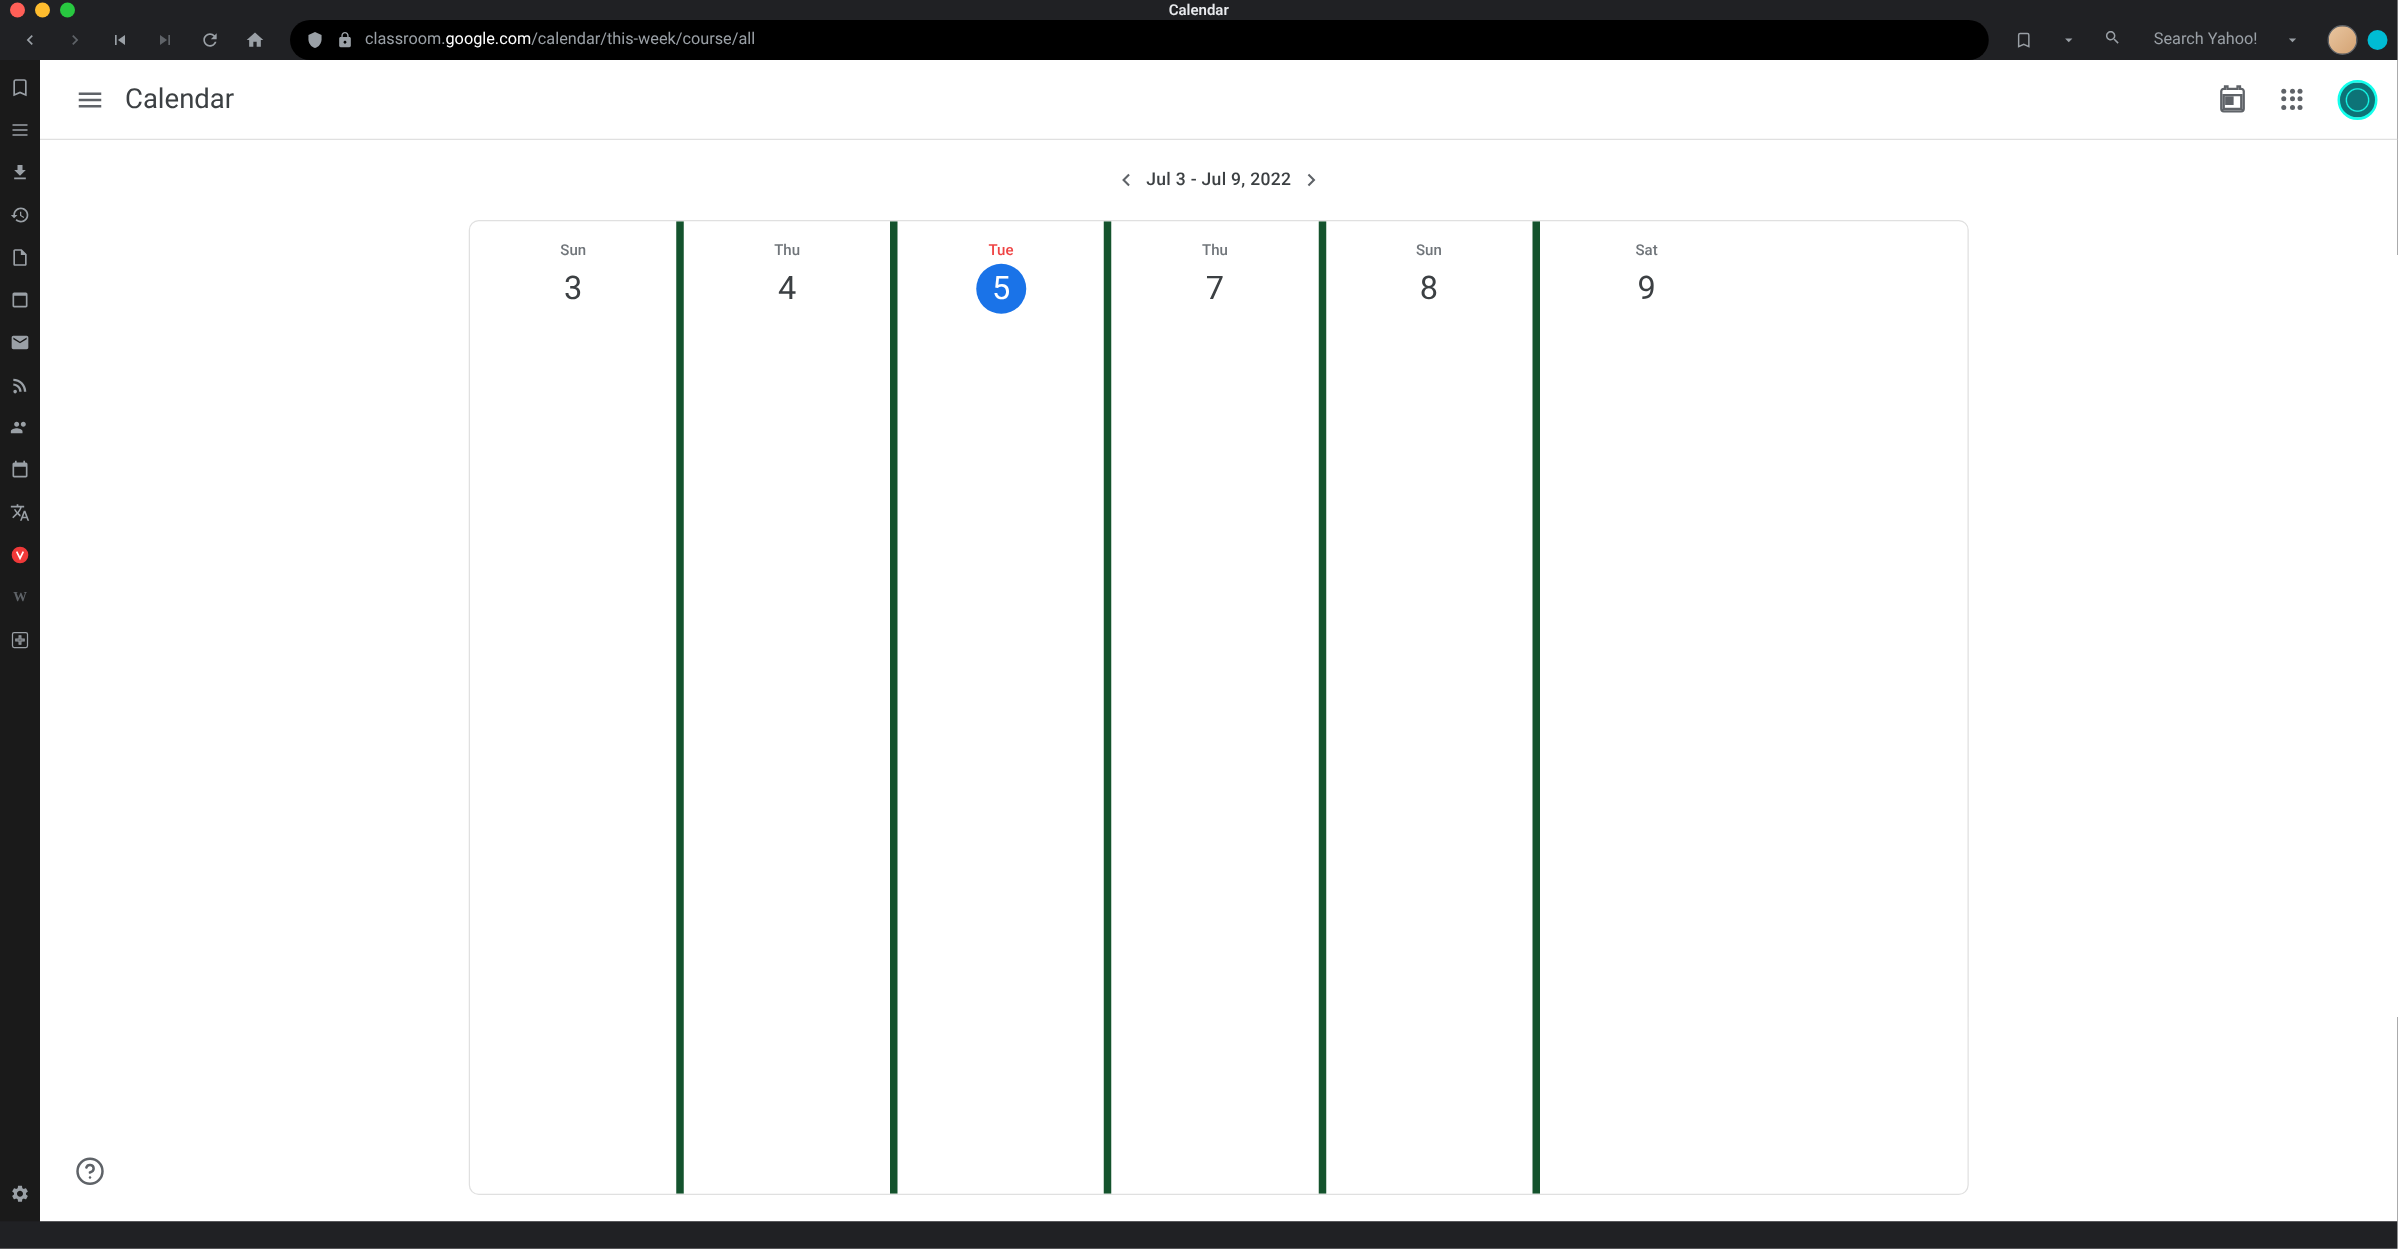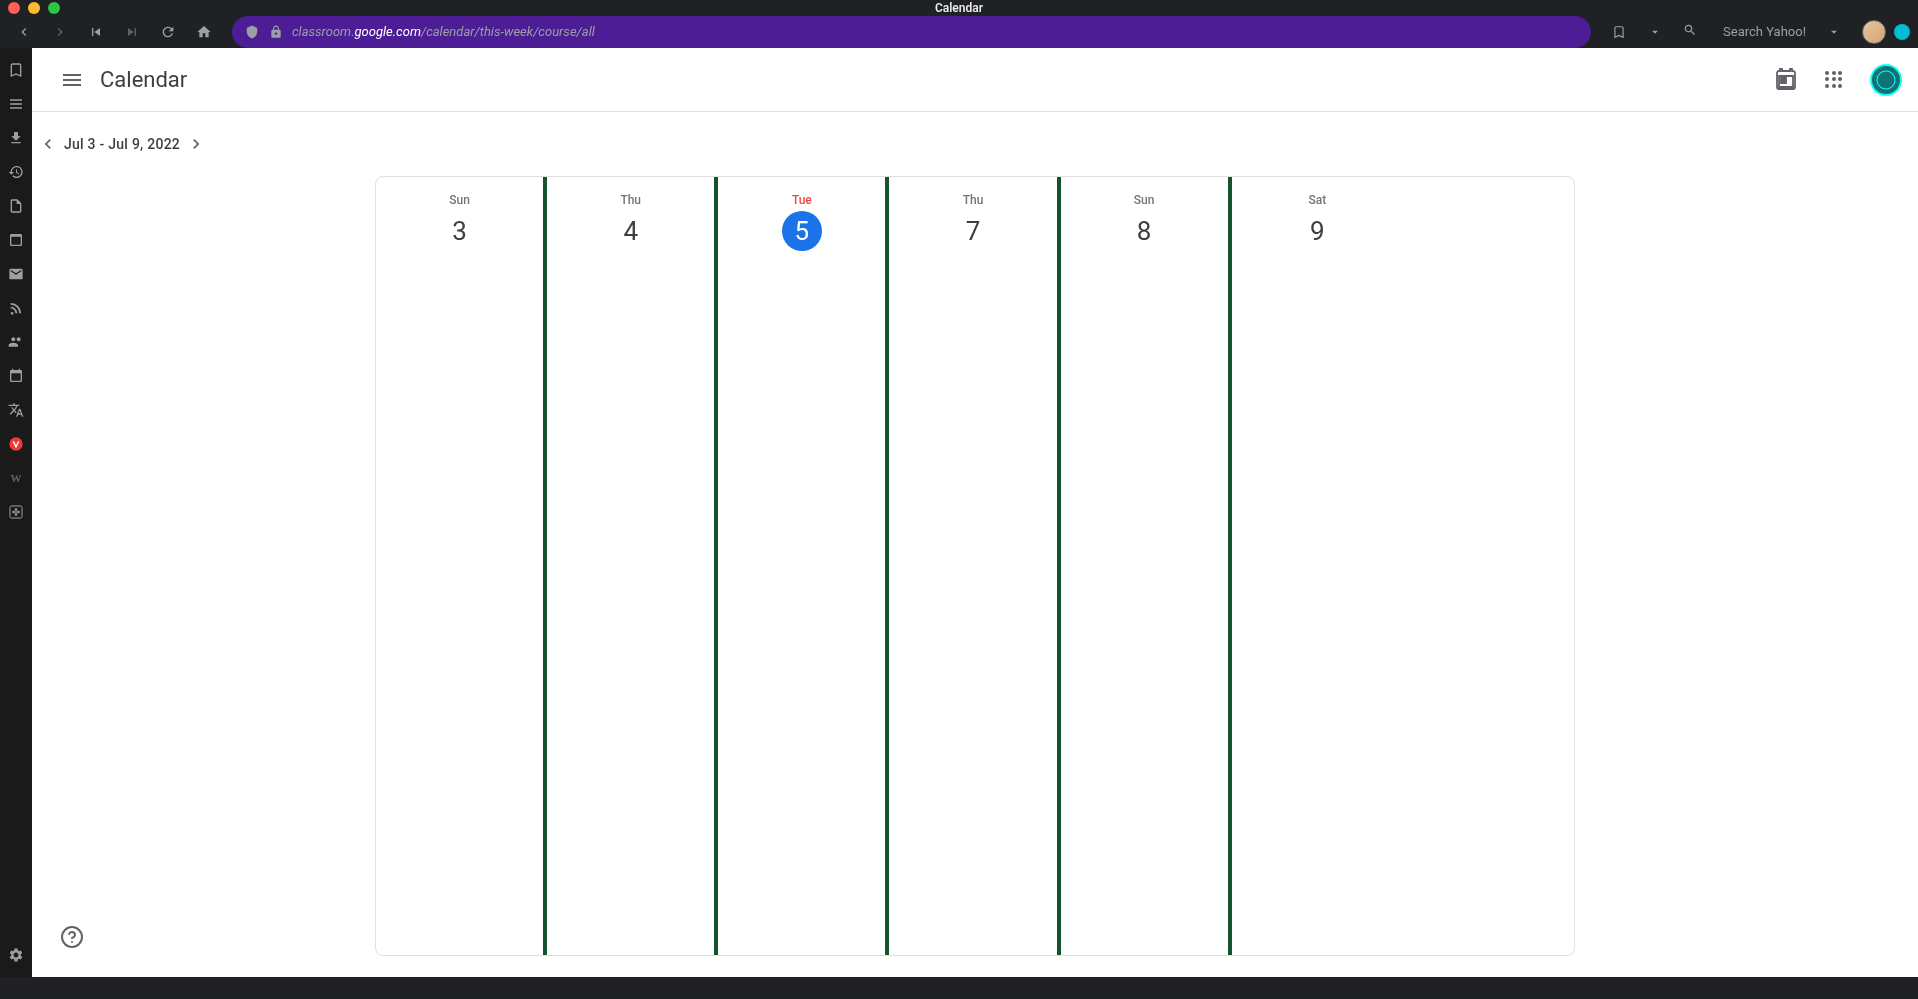--- a/index.html
+++ b/index.html
@@ -12,21 +12,21 @@
     .traffic-light { width: 12px; height: 12px; border-radius: 50%; }
     .tl-red { background: #ff5f57; }
     .tl-yellow { background: #febc2e; }
     .tl-green { background: #28c840; }
     .tab-title { color: #e8eaed; font-size: 12px; font-weight: 600; }
     
     .toolbar { height: 48px; display: flex; align-items: center; padding: 0 8px; gap: 4px; }
     .nav-btn { width: 32px; height: 32px; display: flex; align-items: center; justify-content: center; border-radius: 4px; cursor: pointer; }
     .nav-btn svg { width: 16px; height: 16px; fill: #9aa0a6; }
     .nav-btn.disabled svg { fill: #5f6368; }
-    .url-bar { flex: 1; height: 32px; background: #4c1d95; border-radius: 16px; display: flex; align-items: center; padding: 0 12px; gap: 8px; margin: 0 8px; font-style: italic; }
+    .url-bar { flex: 1; height: 32px; background: #000000; border-radius: 16px; display: flex; align-items: center; padding: 0 12px; gap: 8px; margin: 0 8px; }
     .url-icon { width: 16px; height: 16px; display: flex; align-items: center; justify-content: center; }
     .url-icon svg { width: 14px; height: 14px; fill: #9aa0a6; }
     .url-text { color: #e8eaed; font-size: 13px; flex: 1; }
     .url-text .domain { color: #fff; }
     .url-text .path { color: #9aa0a6; }
     .search-area { display: flex; align-items: center; gap: 20px; padding: 0 8px; }
     .search-icon svg { width: 14px; height: 14px; fill: #9aa0a6; }
     .search-placeholder { color: #9aa0a6; font-size: 13px; margin-left: 6px; }
     .toolbar-avatar { width: 24px; height: 24px; border-radius: 50%; background: linear-gradient(135deg, #e8c5a0, #d4a373); border: 1px solid #5f6368; margin-left: 8px; }
     .toolbar-end-icon { width: 16px; height: 16px; border-radius: 50%; background: #00bcd4; margin-left: 4px; }
@@ -51,29 +51,29 @@
     .app-title { font-size: 22px; color: #3c4043; margin-left: 4px; font-weight: 400; }
     .header-right { margin-left: auto; display: flex; align-items: center; gap: 8px; }
     .header-icon-btn { width: 40px; height: 40px; display: flex; align-items: center; justify-content: center; cursor: pointer; border-radius: 50%; }
     .header-icon-btn svg { width: 24px; height: 24px; fill: #5f6368; }
     .apps-grid { width: 40px; height: 40px; display: flex; align-items: center; justify-content: center; cursor: pointer; }
     .apps-grid-dots { width: 18px; height: 18px; display: grid; grid-template-columns: repeat(3, 1fr); gap: 2px; }
     .apps-grid-dots span { width: 4px; height: 4px; background: #5f6368; border-radius: 50%; }
     .profile-avatar { width: 32px; height: 32px; border-radius: 50%; background: radial-gradient(circle at center, #0d7377 40%, #14ffec 45%, #0d7377 50%); border: 2px solid #14ffec; cursor: pointer; margin-left: 8px; }
     
     
-    .date-nav { display: flex; align-items: center; padding: 16px 0; }
+    .date-nav { display: flex; align-items: center; justify-content: center; padding: 16px 0; }
     .date-nav-btn { width: 32px; height: 32px; display: flex; align-items: center; justify-content: center; cursor: pointer; border-radius: 50%; }
     .date-nav-btn svg { width: 20px; height: 20px; fill: #5f6368; }
     .date-range { font-size: 14px; color: #3c4043; font-weight: 500; letter-spacing: 0.25px; }
     
     
     .calendar-wrapper { display: flex; justify-content: center; padding: 0 16px; }
     .calendar-grid { width: 1200px; display: grid; grid-template-columns: repeat(7, 1fr); border: 1px solid #e0e0e0; border-radius: 8px; overflow: hidden; height: 780px; }
-    .calendar-col { border-right: 4px solid #14532d; display: flex; flex-direction: column; align-items: center; padding-top: 16px; }
+    .calendar-col { border-right: 6px solid #14532d; display: flex; flex-direction: column; align-items: center; padding-top: 16px; }
     .calendar-col:last-child { border-right: none; }
     .day-name { font-size: 12px; color: #70757a; font-weight: 500; }
     .day-name.today { color: #ef4444; }
     .day-number { font-size: 26px; color: #3c4043; margin-top: 4px; width: 40px; height: 40px; display: flex; align-items: center; justify-content: center; border-radius: 50%; }
     .day-number.today { background: #1a73e8; color: #fff; }
     
     
     .help-button { position: absolute; bottom: 20px; left: 20px; width: 40px; height: 40px; display: flex; align-items: center; justify-content: center; cursor: pointer; }
     .help-button svg { width: 24px; height: 24px; fill: none; stroke: #5f6368; stroke-width: 2; }
   </style>

